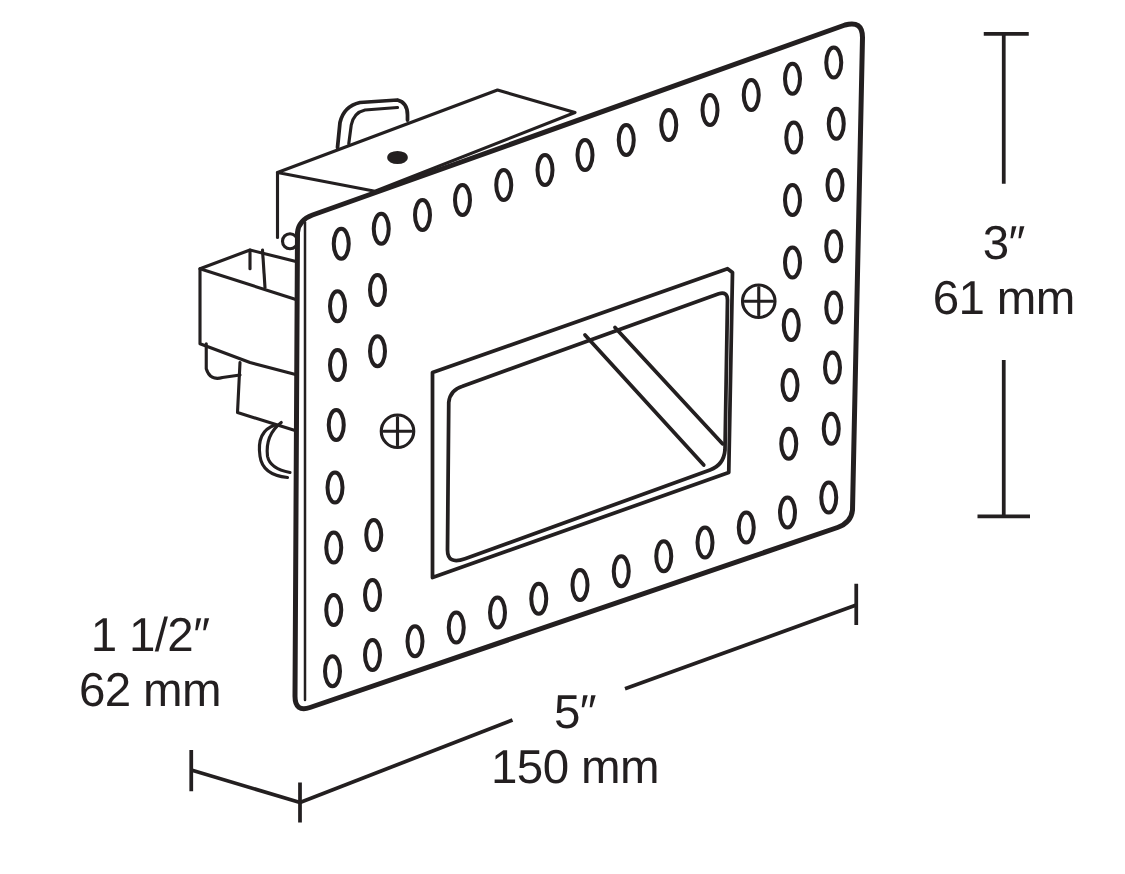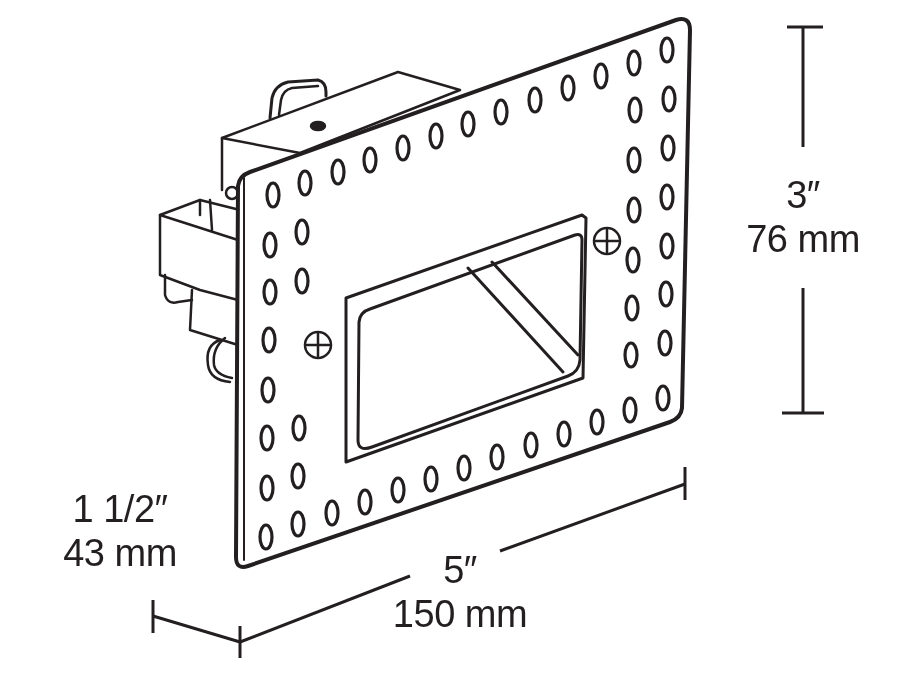--- a/index.html
+++ b/index.html
@@ -130,24 +130,24 @@
       <line x1="240" y1="626" x2="240" y2="658"></line>
 
       <line x1="153" y1="616" x2="240" y2="642"></line>
       <line x1="153" y1="600" x2="153" y2="633"></line>
     </g>
   </g>
 </svg>
 
 <div class="lbl" id="dim-height">
   <div>3″</div>
-  <div>76 mm</div>
+  <div>61 mm</div>
 </div>
 
 <div class="lbl" id="dim-depth">
   <div>1 1/2″</div>
-  <div>43 mm</div>
+  <div>62 mm</div>
 </div>
 
 <div class="lbl" id="dim-width">
   <div>5″</div>
   <div>150 mm</div>
 </div>
 
 </body></html>

